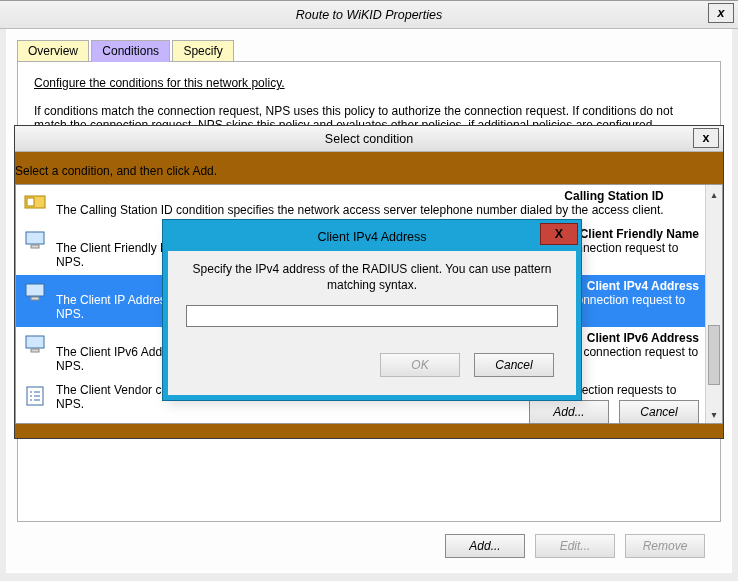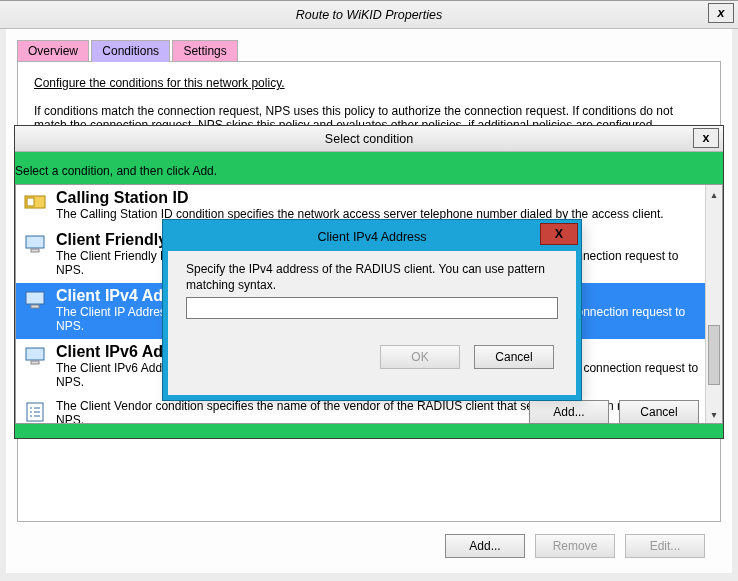--- a/index.html
+++ b/index.html
@@ -45,21 +45,21 @@
   .tabs {
     position: relative;
     height: 22px;
     margin: 10px 0 0 10px;
   }
   .tab {
     display: inline-block;
     padding: 3px 10px;
     border: 1px solid #b0b0b0;
     border-bottom: none;
-    background: #f9a8d4;
+    background: #fef9c3;
     margin-right: -1px;
     font-size: 12px;
     position: relative;
     cursor: pointer;
   }
   .tab.active {
     background: #c4b5fd;
     z-index: 2;
     padding-bottom: 4px;
   }
@@ -72,21 +72,21 @@
   }
   .descr1 { margin-bottom: 14px; text-decoration: underline; }
   .descr2 { margin-bottom: 4px; }
 
   
   .select-window {
     position: absolute;
     left: 14px; right: 14px; top: 125px;
     height: 314px;
     border: 1px solid #3c3c3c;
-    background: #22c55e;
+    background: #a16207;
   }
   .select-titlebar {
     height: 26px; line-height: 26px;
     text-align: center;
     background: linear-gradient(#f7f7f7,#e0e0e0);
     border-bottom: 1px solid #b5b5b5;
     font-size: 12.5px;
     position: relative;
   }
   .select-close {
@@ -134,32 +134,33 @@
     cursor: pointer;
   }
   .item.selected {
     background: #2f89f5;
     color: #fff;
   }
   .item .iconbox {
     width: 26px; height: 26px; flex: 0 0 26px;
     display:flex; align-items:center; justify-content:center;
   }
-  .item .txt b { display:block; font-weight: bold; font-size: 16px; }
+  .item .txt b { display:block; font-weight: bold; font-size: 12px; text-align: right; }
   .item .txt span { font-size: 12px; }
   .select-buttons {
     position: absolute; right: 24px; bottom: 14px;
     display: flex; gap: 10px;
   }
   .btn {
     min-width: 80px; height: 24px;
     background: linear-gradient(#f9f9f9,#e2e2e2);
     border: 1px solid #8a8a8a;
     font-size: 12px;
     cursor: pointer;
+    font-style: italic;
   }
   .btn[disabled] {
     color: #999;
     border-color: #bbb;
     cursor: default;
   }
   .outer-buttons {
     position:absolute; bottom: 14px; right: 26px;
     display:flex; gap:10px;
   }
@@ -187,21 +188,21 @@
     position:absolute; right:0; top:0;
     width: 38px; height: 22px;
     background: #c8443a;
     border:1px solid #7c201a;
     color:#000;
     display:flex; align-items:center; justify-content:center;
     font-weight:bold;
     cursor:pointer;
   }
   .ipv4-body { padding: 10px 18px; }
-  .ipv4-prompt { margin-bottom: 4px; line-height: 1.35; }
+  .ipv4-prompt { margin-bottom: 12px; line-height: 1.35; text-align: center; }
   .ipv4-input {
     width: 100%;
     height: 22px;
     border: 1px solid #7a7a7a;
     padding: 2px 4px;
     font-size: 12px;
     background:#fff;
   }
   .ipv4-buttons {
     display:flex; gap:14px; justify-content:flex-end;
@@ -214,32 +215,32 @@
 <div class="outer-window">
   <div class="outer-titlebar">
     <span>Route to WiKID Properties</span>
     <div class="outer-close">x</div>
   </div>
 
   <div class="outer-body">
     <div class="tabs">
       <div class="tab">Overview</div>
       <div class="tab active">Conditions</div>
-      <div class="tab">Settings</div>
+      <div class="tab">Specify</div>
     </div>
 
     <div class="tab-pane">
       <div class="descr1">Configure the conditions for this network policy.</div>
       <div class="descr2">If conditions match the connection request, NPS uses this policy to authorize the connection request. If conditions do not match the connection request, NPS skips this policy and evaluates other policies, if additional policies are configured.</div>
     </div>
 
     <div class="outer-buttons">
       <button class="btn">Add...</button>
+      <button class="btn" disabled="">Edit...</button>
       <button class="btn" disabled="">Remove</button>
-      <button class="btn" disabled="">Edit...</button>
     </div>
   </div>
 </div>
 
 <div class="select-window">
   <div class="select-titlebar">
     <span>Select condition</span>
     <div class="select-close">x</div>
   </div>
   <div class="select-body">

